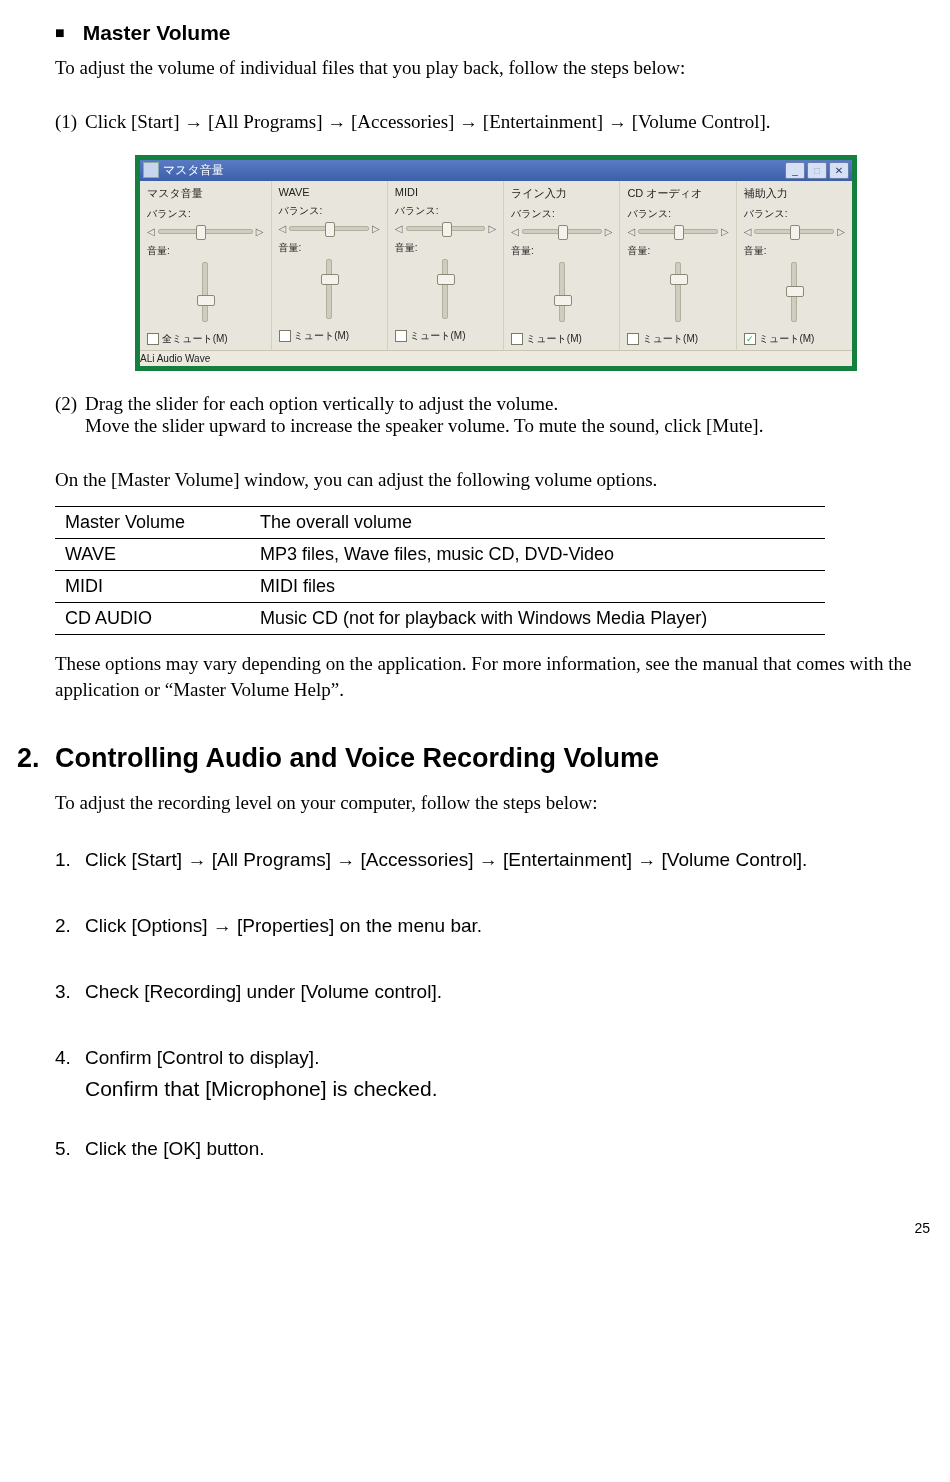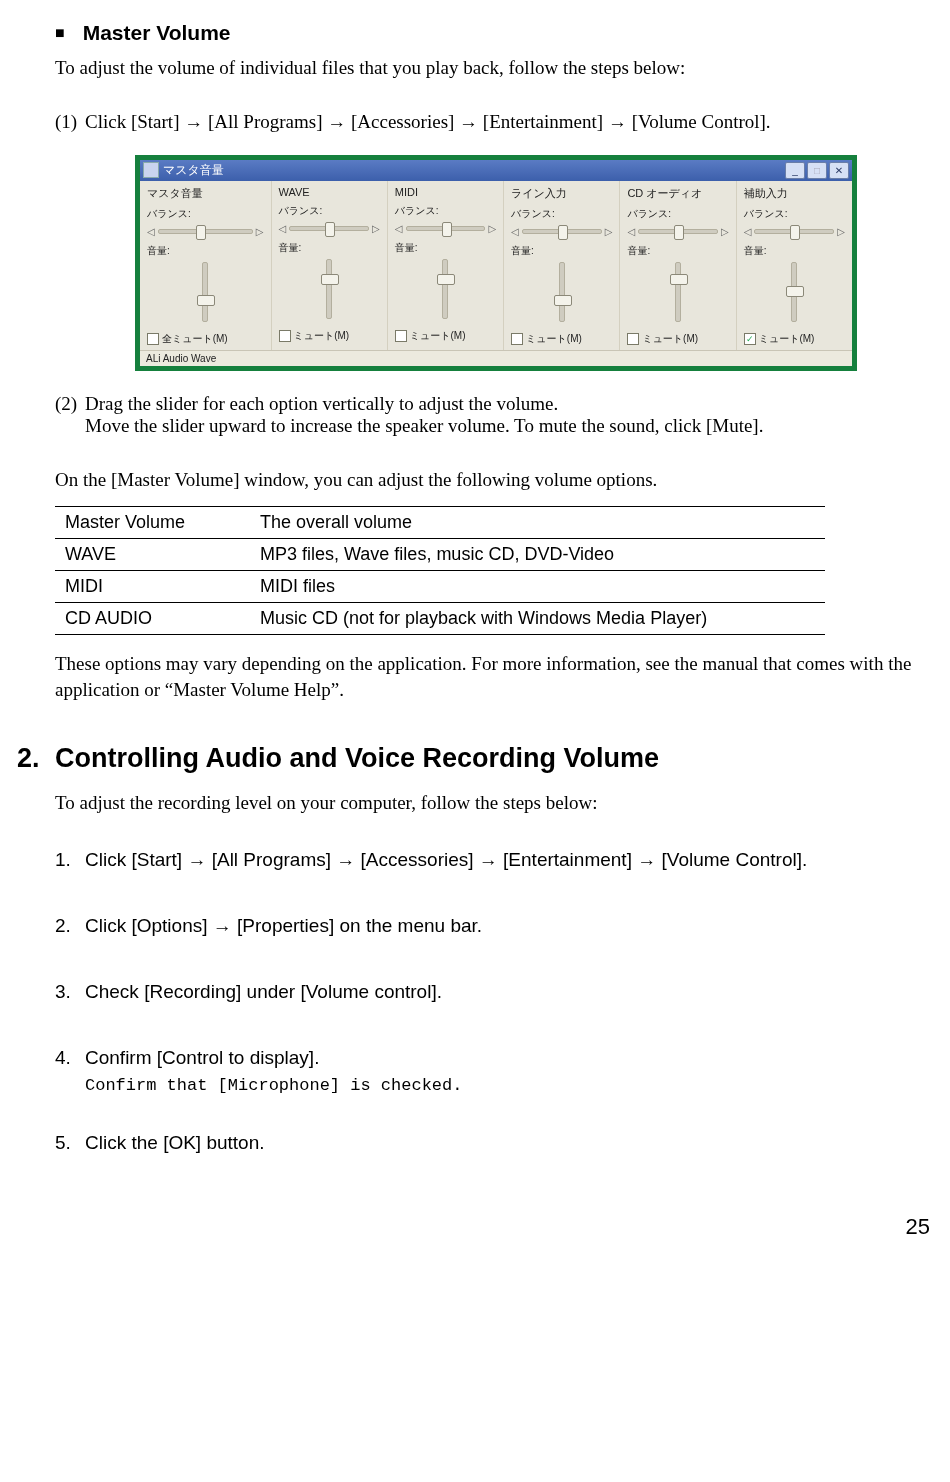--- a/index.html
+++ b/index.html
@@ -27,21 +27,21 @@
   }
   .h2 .num { display:inline-block; width: 38px; }
   p { margin: 6px 0; line-height: 1.35; }
   .step { display: flex; margin: 6px 0; }
   .step .no { width: 30px; flex: 0 0 30px; }
   .step .tx { flex: 1; }
   .astep { display:flex; font-family: Arial, sans-serif; font-size:19px; margin: 10px 0 6px 0; }
   .astep .no { width: 30px; flex: 0 0 30px; }
   .astep .tx { flex: 1; }
   .justify { text-align: justify; }
-  .sub { margin-left: 30px; font-family: Liberation Mono, monospace; font-size:17px; }
+  .sub { margin-left: 30px; font-family: Liberation Sans, sans-serif; font-size:21px; }
   .gap { height: 18px; }
   .vgap { height: 28px; }
 
   
   .vc-wrap { margin: 22px 0 22px 80px; }
   .vc-win {
     width: 712px;
     border: 5px solid #15803d;
     background: #e8e6dc;
     font-family: "MS UI Gothic","Meiryo",sans-serif;
@@ -76,40 +76,40 @@
   .vc-lbl { font-size:10px; margin:3px 0 2px 0; }
   .vc-bal { display:flex; align-items:center; gap:3px; height:18px; }
   .spk { font-size:10px; color:#666; }
   .htrack { flex:1; height:3px; background:#cfccc0; border:1px solid #b3af9e; position:relative; border-radius:2px; }
   .hth { position:absolute; top:-5px; width:8px; height:13px; background:#f4f3eb; border:1px solid #8b8878; border-radius:2px; }
   .vc-vol { display:flex; justify-content:center; height:66px; margin-top:4px; }
   .vtrack { width:4px; height:58px; background:#cfccc0; border:1px solid #b3af9e; position:relative; margin:0 8px; border-radius:2px;}
   .vth { position:absolute; left:-6px; width:16px; height:9px; background:#f4f3eb; border:1px solid #8b8878; border-radius:2px; }
   .vc-mute { display:flex; align-items:center; gap:3px; font-size:10px; margin-top:4px; }
   .cbx { width:10px; height:10px; border:1px solid #7a7a68; background:#fff; display:inline-flex; align-items:center; justify-content:center; font-size:9px; color:#2a5; }
-  .vc-status { border-top:1px solid #c9c5b5; background:#eceade; padding:2px 6px; font-size:10px; }
+  .vc-status { border-top:1px solid #c9c5b5; background:#eceade; padding:2px 0; font-size:10px; }
 
   
   table.opts {
     border-collapse: collapse;
     width: 770px;
     font-family: Arial, sans-serif;
     font-size: 18px;
     margin: 14px 0 16px 0;
   }
   table.opts td {
     border-top: 1px solid #000;
     border-bottom: 1px solid #000;
     padding: 5px 10px;
   }
   table.opts td:first-child { width: 175px; }
 
   .page-num {
     font-family: Arial, sans-serif;
-    font-size: 22px;
+    font-size: 14px;
     text-align: right;
     margin-top: 60px;
     margin-right: -10px;
   }
 </style>
 </head>
 <body>
 
 <div class="h3">
   <span class="sq">■</span><span>Master Volume</span>

